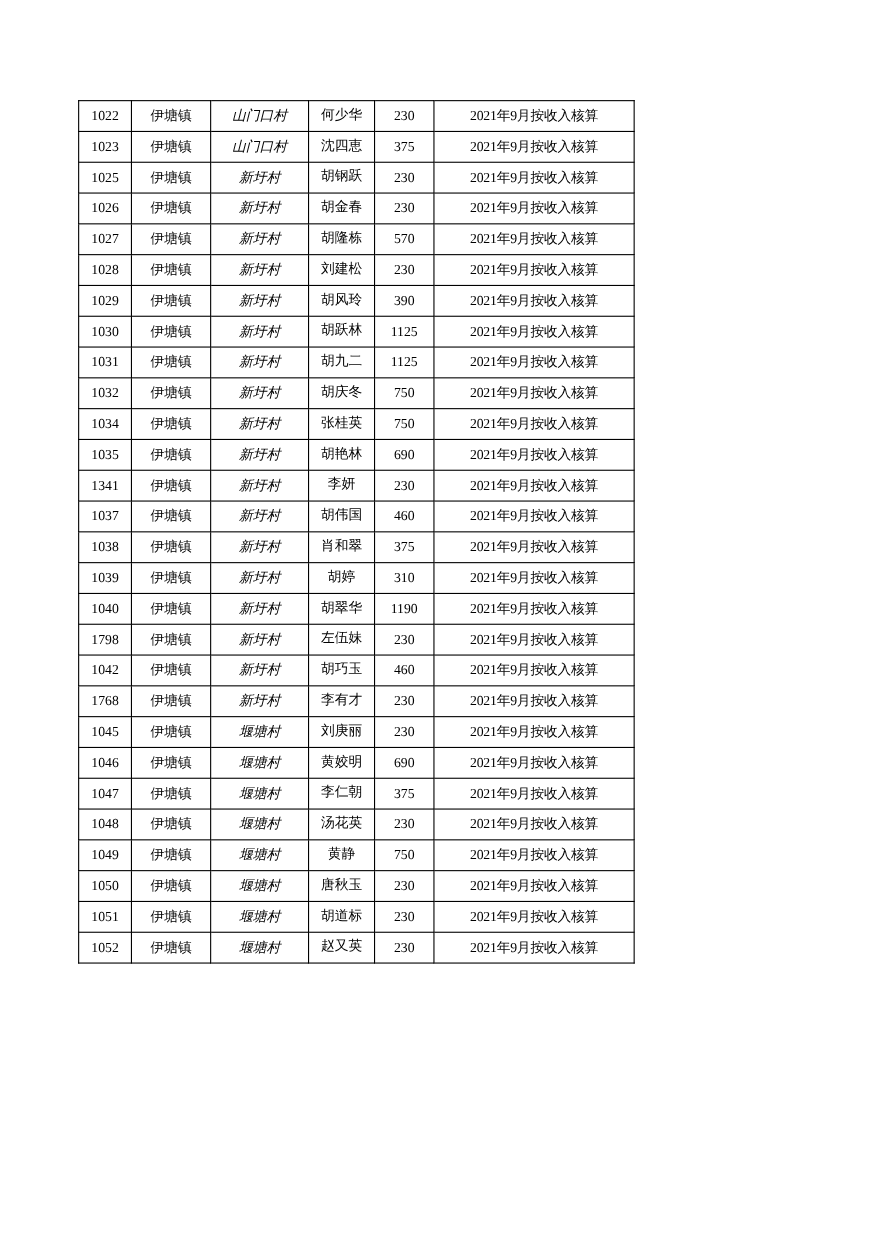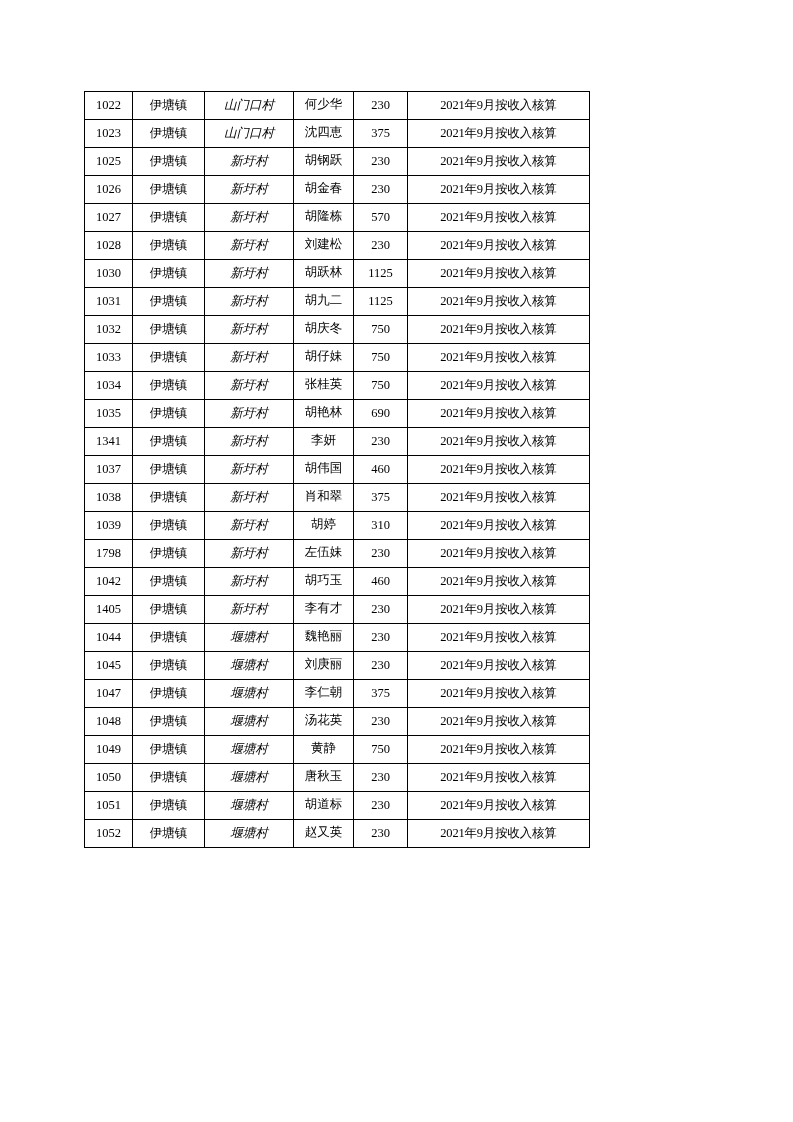--- a/index.html
+++ b/index.html
@@ -22,21 +22,20 @@
   .table-wrap {
     position: absolute;
     left: 71px;
     top: 91px;
     width: 505px;
   }
   table.data-table {
     border-collapse: collapse;
     table-layout: fixed;
     width: 505px;
-    margin-left: 13px;
   }
   table.data-table td {
     border: 1px solid #000000;
     height: 27px;
     padding: 0 2px;
     text-align: center;
     vertical-align: middle;
     font-size: 12.5px;
     line-height: 1.1;
     overflow: hidden;
@@ -113,20 +112,28 @@
           </tr>
           <tr>
             <td class="cell-id">1028</td>
             <td class="cell-town">伊塘镇</td>
             <td class="cell-vill">新圩村</td>
             <td class="cell-name">刘建松</td>
             <td class="cell-amt">230</td>
             <td class="cell-note">2021年9月按收入核算</td>
           </tr>
           <tr>
+            <td class="cell-id">1029</td>
+            <td class="cell-town">伊塘镇</td>
+            <td class="cell-vill">新圩村</td>
+            <td class="cell-name">胡风玲</td>
+            <td class="cell-amt">390</td>
+            <td class="cell-note">2021年9月按收入核算</td>
+          </tr>
+          <tr>
             <td class="cell-id">1030</td>
             <td class="cell-town">伊塘镇</td>
             <td class="cell-vill">新圩村</td>
             <td class="cell-name">胡跃林</td>
             <td class="cell-amt">1125</td>
             <td class="cell-note">2021年9月按收入核算</td>
           </tr>
           <tr>
             <td class="cell-id">1031</td>
             <td class="cell-town">伊塘镇</td>
@@ -137,28 +144,20 @@
           </tr>
           <tr>
             <td class="cell-id">1032</td>
             <td class="cell-town">伊塘镇</td>
             <td class="cell-vill">新圩村</td>
             <td class="cell-name">胡庆冬</td>
             <td class="cell-amt">750</td>
             <td class="cell-note">2021年9月按收入核算</td>
           </tr>
           <tr>
-            <td class="cell-id">1033</td>
-            <td class="cell-town">伊塘镇</td>
-            <td class="cell-vill">新圩村</td>
-            <td class="cell-name">胡仔妹</td>
-            <td class="cell-amt">750</td>
-            <td class="cell-note">2021年9月按收入核算</td>
-          </tr>
-          <tr>
             <td class="cell-id">1034</td>
             <td class="cell-town">伊塘镇</td>
             <td class="cell-vill">新圩村</td>
             <td class="cell-name">张桂英</td>
             <td class="cell-amt">750</td>
             <td class="cell-note">2021年9月按收入核算</td>
           </tr>
           <tr>
             <td class="cell-id">1035</td>
             <td class="cell-town">伊塘镇</td>
@@ -193,57 +192,65 @@
           </tr>
           <tr>
             <td class="cell-id">1039</td>
             <td class="cell-town">伊塘镇</td>
             <td class="cell-vill">新圩村</td>
             <td class="cell-name">胡婷</td>
             <td class="cell-amt">310</td>
             <td class="cell-note">2021年9月按收入核算</td>
           </tr>
           <tr>
+            <td class="cell-id">1040</td>
+            <td class="cell-town">伊塘镇</td>
+            <td class="cell-vill">新圩村</td>
+            <td class="cell-name">胡翠华</td>
+            <td class="cell-amt">1190</td>
+            <td class="cell-note">2021年9月按收入核算</td>
+          </tr>
+          <tr>
             <td class="cell-id">1798</td>
             <td class="cell-town">伊塘镇</td>
             <td class="cell-vill">新圩村</td>
             <td class="cell-name">左伍妹</td>
             <td class="cell-amt">230</td>
             <td class="cell-note">2021年9月按收入核算</td>
           </tr>
           <tr>
             <td class="cell-id">1042</td>
             <td class="cell-town">伊塘镇</td>
             <td class="cell-vill">新圩村</td>
             <td class="cell-name">胡巧玉</td>
             <td class="cell-amt">460</td>
             <td class="cell-note">2021年9月按收入核算</td>
           </tr>
           <tr>
-            <td class="cell-id">1405</td>
+            <td class="cell-id">1768</td>
             <td class="cell-town">伊塘镇</td>
             <td class="cell-vill">新圩村</td>
             <td class="cell-name">李有才</td>
             <td class="cell-amt">230</td>
             <td class="cell-note">2021年9月按收入核算</td>
           </tr>
           <tr>
-            <td class="cell-id">1044</td>
-            <td class="cell-town">伊塘镇</td>
-            <td class="cell-vill">堰塘村</td>
-            <td class="cell-name">魏艳丽</td>
-            <td class="cell-amt">230</td>
-            <td class="cell-note">2021年9月按收入核算</td>
-          </tr>
-          <tr>
             <td class="cell-id">1045</td>
             <td class="cell-town">伊塘镇</td>
             <td class="cell-vill">堰塘村</td>
             <td class="cell-name">刘庚丽</td>
             <td class="cell-amt">230</td>
+            <td class="cell-note">2021年9月按收入核算</td>
+          </tr>
+          <tr>
+            <td class="cell-id">1046</td>
+            <td class="cell-town">伊塘镇</td>
+            <td class="cell-vill">堰塘村</td>
+            <td class="cell-name">黄姣明</td>
+            <td class="cell-amt">690</td>
             <td class="cell-note">2021年9月按收入核算</td>
           </tr>
           <tr>
             <td class="cell-id">1047</td>
             <td class="cell-town">伊塘镇</td>
             <td class="cell-vill">堰塘村</td>
             <td class="cell-name">李仁朝</td>
             <td class="cell-amt">375</td>
             <td class="cell-note">2021年9月按收入核算</td>
           </tr>

